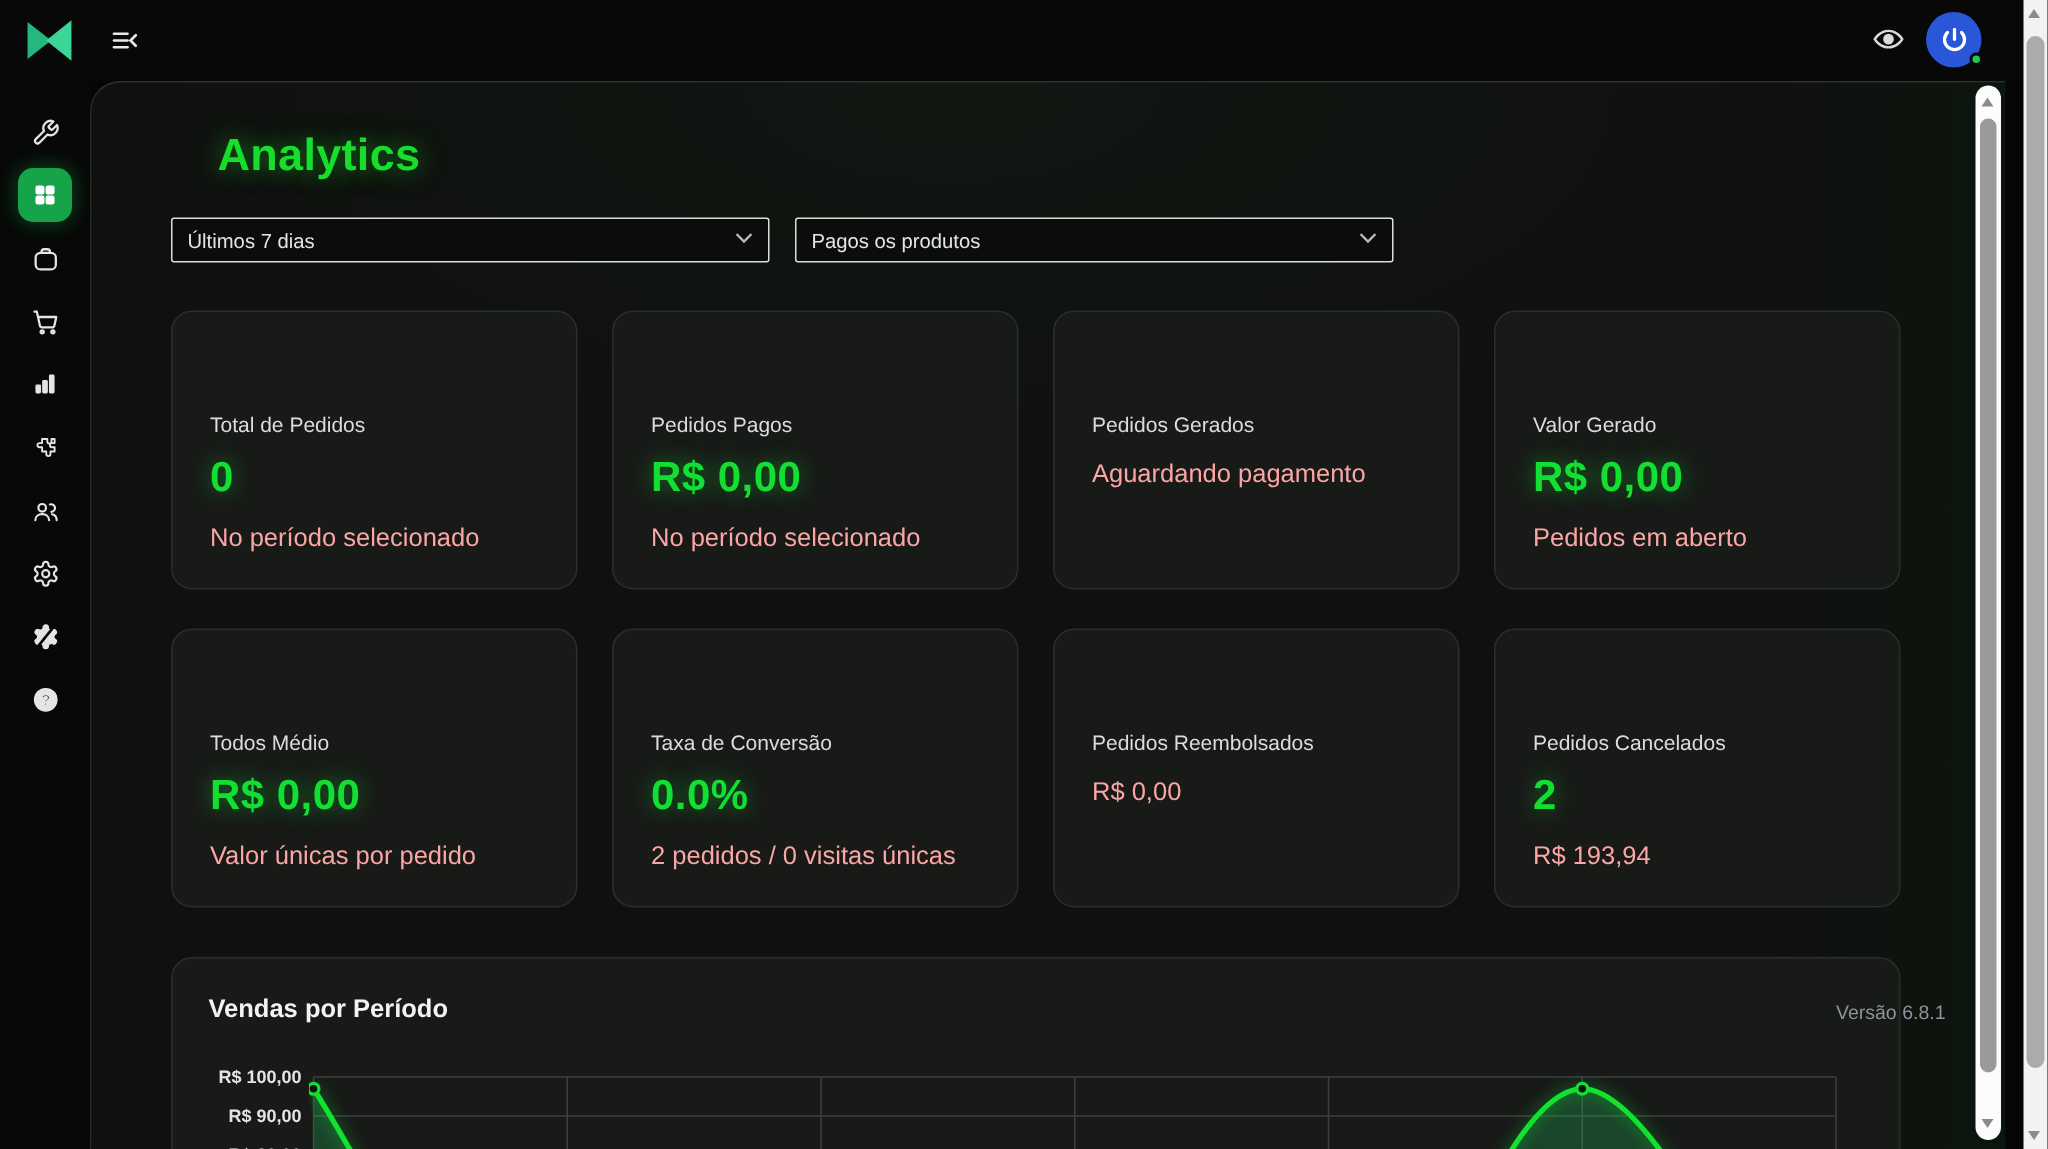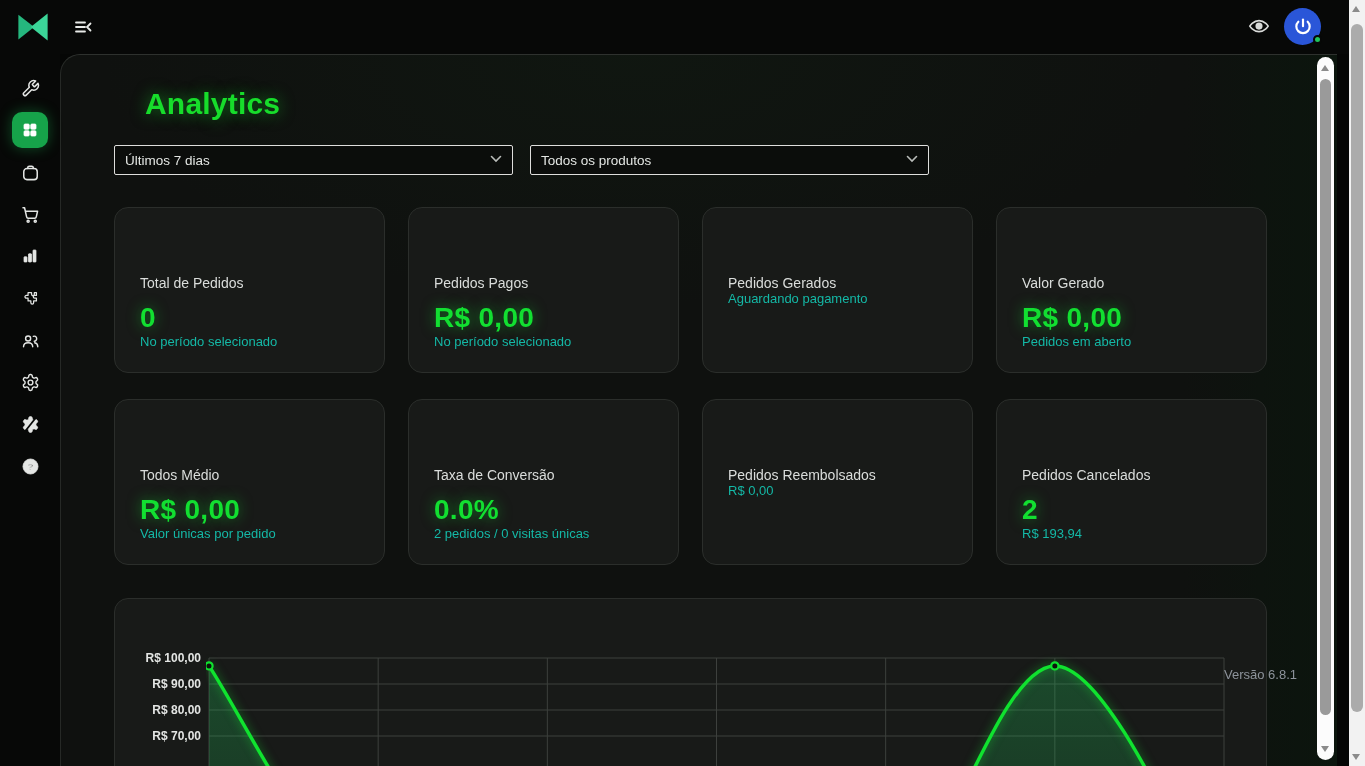--- a/index.html
+++ b/index.html
@@ -37,21 +37,21 @@
   .filters { display:flex; gap:17px; margin:24px 0 0 53px; }
   .select { width:399px; height:30px; background:#0b0d0b; border:1px solid #dededc; border-radius:2px;
             display:flex; align-items:center; padding:0 10px; color:#e3e6e3; font-size:13.5px; cursor:pointer; position:relative; }
   .select .chev { position:absolute; right:10px; top:9px; }
 
   .cards { display:grid; grid-template-columns:repeat(4,1fr); gap:26px 23px; margin:32px 70px 0 53px; }
   .card { background:#181a18; border:1px solid #2b2e2b; border-radius:14px; min-height:154px; padding:23px 25px; }
   .card-title { font-size:14px; color:#dadddb;margin-top:44px; }
   .card-value { margin-top:11px; font-size:28px; font-weight:bold; color:#12df31;
                 text-shadow:0 0 14px rgba(18,223,49,.5); letter-spacing:.3px; }
-  .card-subtitle { font-size:13px; color:#14b8a6; }
+  .card-subtitle { margin-top:15px; font-size:17px; color:#fca5a5; }
 
   .chart-card { margin:33px 70px 0 53px; background:#181a18; border:1px solid #2b2e2b; border-radius:14px;
                 height:320px; padding:24px; }
   .chart-title { font-size:17px; font-weight:bold; color:#f2f3f2; }
   #sales-chart { display:block; margin-top:18px; }
   .ctext { font-size:12px; font-weight:bold; fill:#e3e5e3; }
 
   .version { position:absolute; right:68px; top:667px; font-size:13px; color:#8d939b; z-index:6; }
 
   
@@ -167,21 +167,21 @@
   <div class="page-title">Analytics</div>
 
   <div class="filters">
     <div class="select">
       <span>Últimos 7 dias</span>
       <svg class="chev" width="12" height="8" viewBox="0 0 12 8" fill="none" stroke="#b9bcb9" stroke-width="1.6" stroke-linecap="round">
           <polyline points="1.5,1.5 6,6 10.5,1.5"></polyline>
         </svg>
     </div>
     <div class="select">
-      <span>Todos os produtos</span>
+      <span>Pagos os produtos</span>
       <svg class="chev" width="12" height="8" viewBox="0 0 12 8" fill="none" stroke="#b9bcb9" stroke-width="1.6" stroke-linecap="round">
           <polyline points="1.5,1.5 6,6 10.5,1.5"></polyline>
         </svg>
     </div>
   </div>
 
   <div class="cards">
     <div class="card">
       <div class="card-title">Total de Pedidos</div>
       <div class="card-value hide-if-empty">0</div>
@@ -218,20 +218,21 @@
       <div class="card-subtitle">R$ 0,00</div>
     </div>
     <div class="card">
       <div class="card-title">Pedidos Cancelados</div>
       <div class="card-value hide-if-empty">2</div>
       <div class="card-subtitle">R$ 193,94</div>
     </div>
   </div>
 
   <div class="chart-card">
+    <div class="chart-title">Vendas por Período</div>
     <svg id="sales-chart" width="1106" height="130" viewBox="0 0 1106 130">
         <defs>
           <linearGradient id="ag" x1="0" y1="0" x2="0" y2="1">
             <stop offset="0" stop-color="rgba(34,197,94,0.28)"></stop>
             <stop offset="1" stop-color="rgba(34,197,94,0.10)"></stop>
           </linearGradient>
           <clipPath id="pc">
             <rect x="67" y="0" width="1021" height="130"></rect>
           </clipPath>
         </defs>

